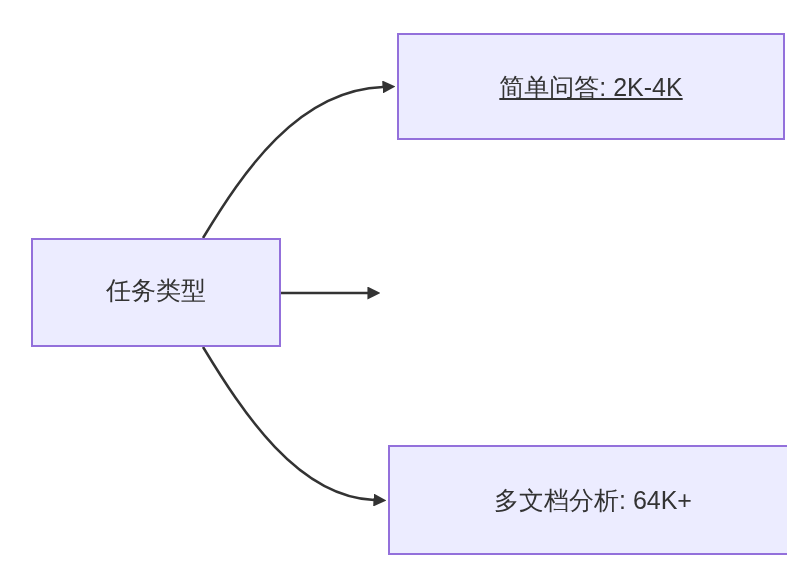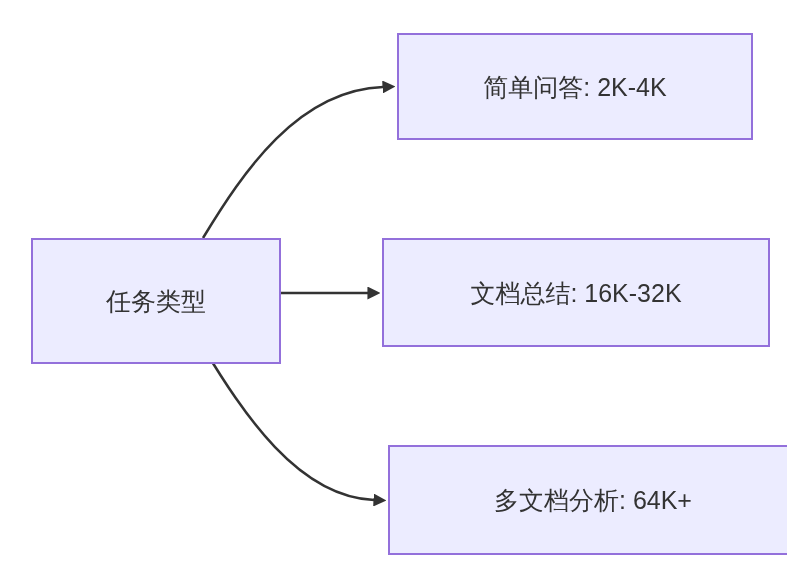--- a/index.html
+++ b/index.html
@@ -36,22 +36,22 @@
     border: 2.5px solid var(--node-border, #9370DB);
     color: var(--text-color, #333333);
     font-size: 25px;
     line-height: 1.2;
     display: flex;
     align-items: center;
     justify-content: center;
     text-align: center;
     white-space: nowrap;
   }
-  .node-root   { left: 31px;  top: 238px; width: 250px; height: 126px; }
-  .node-top    { left: 397px; top: 33px;  width: 356px; height: 107px; }
+  .node-root   { left: 31px;  top: 238px; width: 250px; height: 109px; font-family: Liberation Mono, monospace; }
+  .node-top    { left: 397px; top: 33px;  width: 388px; height: 107px; text-decoration: underline; }
   .node-middle { left: 382px; top: 238px; width: 388px; height: 109px; }
   .node-bottom { left: 388px; top: 445px; width: 410px; height: 110px; }
 </style>
 </head>
 <body>
 
 <div class="canvas">
 
   <svg class="edges-layer" width="787" height="572" viewBox="0 0 787 572">
     <defs>
@@ -65,21 +65,18 @@
   </svg>
 
   <div class="node node-root">
     <span>任务类型</span>
   </div>
 
   <div class="node node-top">
     <span>简单问答: 2K-4K</span>
   </div>
 
-  <div class="node node-middle">
-    <span>文档总结: 16K-32K</span>
-  </div>
 
   <div class="node node-bottom">
     <span>多文档分析: 64K+</span>
   </div>
 
 </div>
 
 </body></html>

